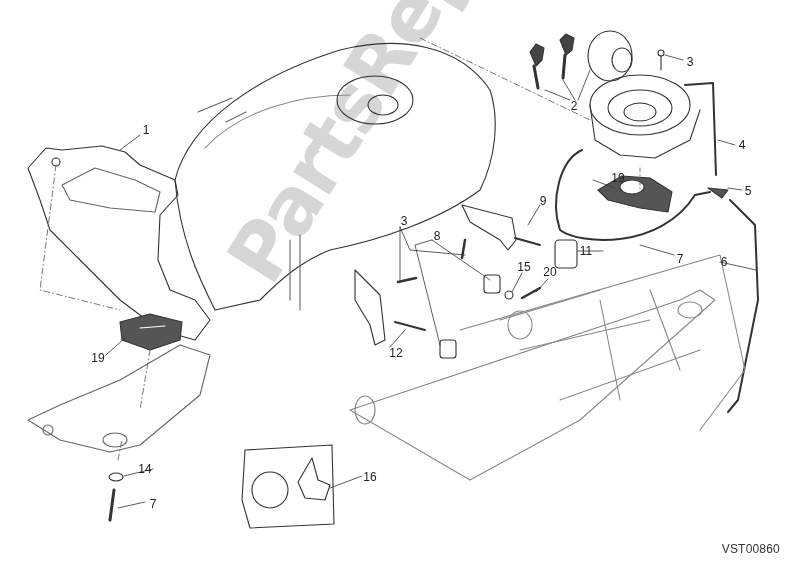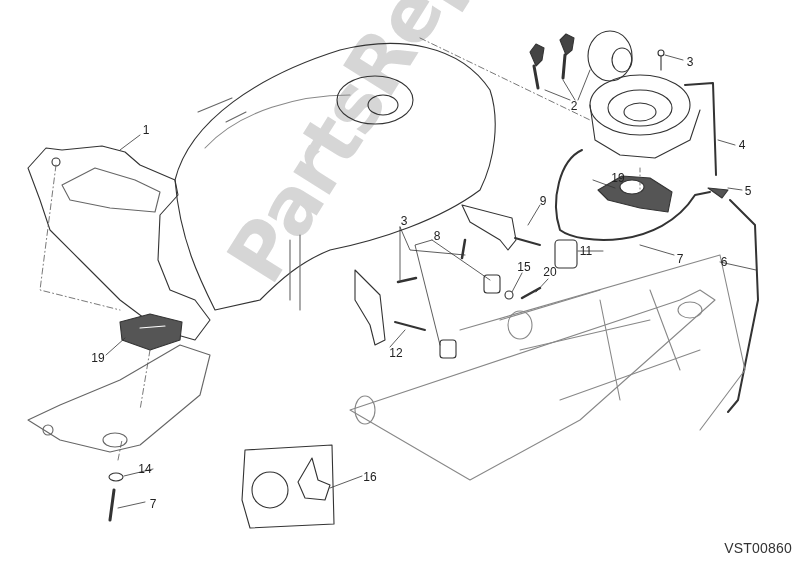--- a/index.html
+++ b/index.html
@@ -1,19 +1,19 @@
 <!DOCTYPE html>
 <html><head>
 <meta charset="utf-8">
 <style>
   html, body { margin:0; padding:0; background:#ffffff; }
   #stage { position:relative; width:800px; height:564px; overflow:hidden; background:#fff; font-family:"Liberation Sans", sans-serif; }
   svg { position:absolute; left:0; top:0; }
   .lbl { position:absolute; font-size:12px; color:#222; line-height:12px; transform:translate(-50%,-50%); white-space:nowrap; }
-  .code { position:absolute; right:8px; bottom:8px; font-size:14px; color:#333; letter-spacing:0.2px; }
+  .code { position:absolute; right:20px; bottom:8px; font-size:12px; color:#333; letter-spacing:0.2px; }
   .wm { position:absolute; left:210px; top:250px; font-size:78px; font-weight:bold; color:#cfcfcf; opacity:0.85; transform:rotate(-58deg); transform-origin:left top; letter-spacing:-2px; font-family:"DejaVu Sans", sans-serif; }
 </style>
 </head>
 <body>
 
 <div id="stage">
 
   <div class="wm">PartsRepublik</div>
 
   <svg width="800" height="564" viewBox="0 0 800 564">

